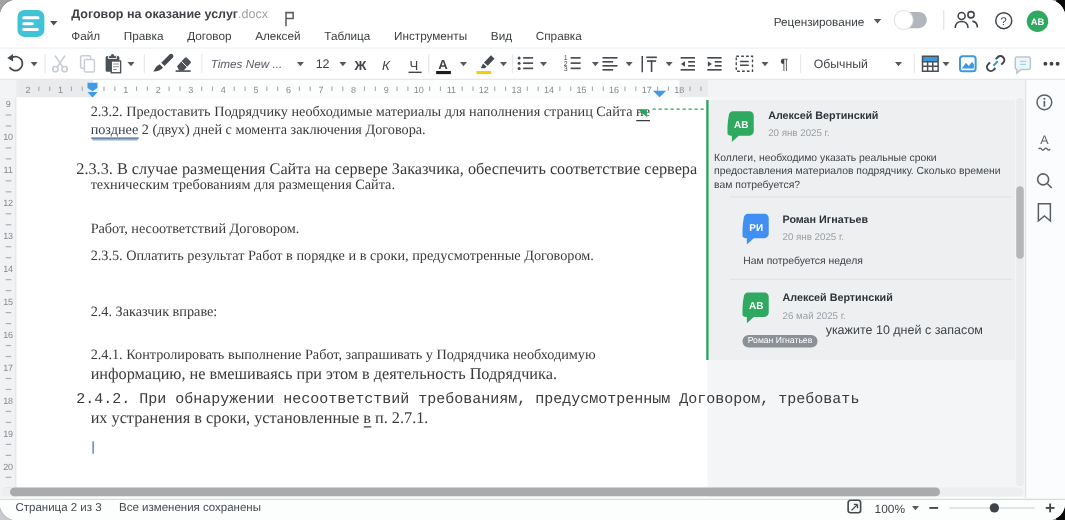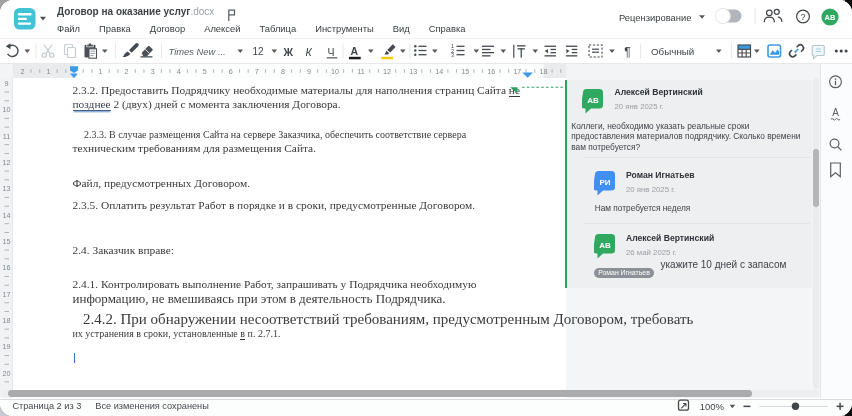--- a/index.html
+++ b/index.html
@@ -285,29 +285,29 @@
 <text x="6.5" y="271.3" font-size="7.2" fill="#84898e" text-anchor="middle" font-family="Liberation Sans">19</text>
 <rect x="4.5" y="277.033" width="4.5" height="0.9" fill="#a8adb2"></rect>
 <rect x="4.5" y="285.817" width="4.5" height="0.9" fill="#a8adb2"></rect>
 <text x="6.5" y="297.65" font-size="7.2" fill="#84898e" text-anchor="middle" font-family="Liberation Sans">20</text>
 <rect x="4.5" y="303.383" width="4.5" height="0.9" fill="#a8adb2"></rect>
 <rect x="4.5" y="312.167" width="4.5" height="0.9" fill="#a8adb2"></rect>
 </svg>
 <style>.dln u{text-decoration:none;border-bottom:1px solid #3a3a3d;} .dln u.ins{border-bottom:1px solid #44618c;box-shadow:0 2.2px 0 -0.8px rgba(110,150,205,0.75);color:#3a3f52;}</style>
 <div class="abs nw dln" style="left:72.5px;top:85.4px;font-family:'Liberation Serif',serif;font-size:11.4px;line-height:11.4px;color:#3a3a3d;">2.3.2. Предоставить Подрядчику необходимые материалы для наполнения страниц Сайта <u>не</u></div>
 <div class="abs nw dln" style="left:72.5px;top:99px;font-family:'Liberation Serif',serif;font-size:11.4px;line-height:11.4px;color:#3a3a3d;"><u class="ins">позднее</u> 2 (двух) дней с момента заключения Договора.</div>
-<div class="abs nw dln" style="left:84px;top:129px;font-family:'Liberation Serif',serif;font-size:10px;line-height:11.4px;color:#3a3a3d;">2.3.3. В случае размещения Сайта на сервере Заказчика, обеспечить соответствие сервера</div>
+<div class="abs nw dln" style="left:61px;top:129px;font-family:'Liberation Serif',serif;font-size:13px;line-height:11.4px;color:#3a3a3d;">2.3.3. В случае размещения Сайта на сервере Заказчика, обеспечить соответствие сервера</div>
 <div class="abs nw dln" style="left:72.5px;top:142.6px;font-family:'Liberation Serif',serif;font-size:11.4px;line-height:11.4px;color:#3a3a3d;">техническим требованиям для размещения Сайта.</div>
-<div class="abs nw dln" style="left:72.5px;top:178.2px;font-family:'Liberation Serif',serif;font-size:11.4px;line-height:11.4px;color:#3a3a3d;">Файл, предусмотренных Договором.</div>
+<div class="abs nw dln" style="left:72.5px;top:178.2px;font-family:'Liberation Serif',serif;font-size:11.4px;line-height:11.4px;color:#3a3a3d;">Работ, несоответствий Договором.</div>
 <div class="abs nw dln" style="left:72.5px;top:199.7px;font-family:'Liberation Serif',serif;font-size:11.4px;line-height:11.4px;color:#3a3a3d;">2.3.5. Оплатить результат Работ в порядке и в сроки, предусмотренные Договором.</div>
 <div class="abs nw dln" style="left:72.5px;top:244.9px;font-family:'Liberation Serif',serif;font-size:11.4px;line-height:11.4px;color:#3a3a3d;">2.4. Заказчик вправе:</div>
 <div class="abs nw dln" style="left:72.5px;top:279.4px;font-family:'Liberation Serif',serif;font-size:11.4px;line-height:11.4px;color:#3a3a3d;">2.4.1. Контролировать выполнение Работ, запрашивать у Подрядчика необходимую</div>
 <div class="abs nw dln" style="left:72.5px;top:293px;font-family:'Liberation Serif',serif;font-size:13px;line-height:11.4px;color:#3a3a3d;">информацию, не вмешиваясь при этом в деятельность Подрядчика.</div>
-<div class="abs nw dln" style="left:83px;top:314.1px;font-family:Liberation Serif, serif;font-size:15px;line-height:11.4px;color:#3a3a3d;">2.4.2. При обнаружении несоответствий требованиям, предусмотренным Договором, требовать</div>
-<div class="abs nw dln" style="left:72.5px;top:327.7px;font-family:'Liberation Serif',serif;font-size:10px;line-height:11.4px;color:#3a3a3d;">их устранения в сроки, установленные <u>в</u> п. 2.7.1.</div>
+<div class="abs nw dln" style="left:61px;top:314.1px;font-family:Liberation Mono, monospace;font-size:12px;line-height:11.4px;color:#3a3a3d;">2.4.2. При обнаружении несоответствий требованиям, предусмотренным Договором, требовать</div>
+<div class="abs nw dln" style="left:72.5px;top:327.7px;font-family:'Liberation Serif',serif;font-size:13px;line-height:11.4px;color:#3a3a3d;">их устранения в сроки, установленные <u>в</u> п. 2.7.1.</div>
 <div class="abs" style="left:74px;top:352.5px;width:1.3px;height:10.5px;background:#3b6fe0;"></div>
 <div class="abs" style="left:564.8px;top:80px;width:1.8px;height:208px;background:#2aa35f;"></div>
 <svg class="abs" style="left:505px;top:84px;" width="62" height="12">
 <path d="M17,3.3 H60" stroke="#2aa35f" stroke-width="1.1" stroke-dasharray="2.6,2.2" fill="none"></path>
 <path d="M5,3.3 h7.5 v6.2 z" fill="#2aa35f"></path>
 </svg>
 <div class="abs" style="left:566.5px;top:80px;width:245px;height:208px;background:#edeff1;"></div>
 <svg class="abs" style="left:582px;top:87.5px;" width="22" height="28">
 <path d="M1,4.5 a3.5,3.5 0 0 1 3.5,-3.5 h13 a3.5,3.5 0 0 1 3.5,3.5 v12.5 a3.5,3.5 0 0 1 -3.5,3.5 h-8.5 l-5.5,5 v-5 h-1 a3.5,3.5 0 0 1 -3.5,-3.5 z" fill="#2fa960"></path>
 <text x="11" y="14.6" font-size="8" font-weight="bold" fill="#fff" text-anchor="middle" font-family="Liberation Sans">АВ</text>

